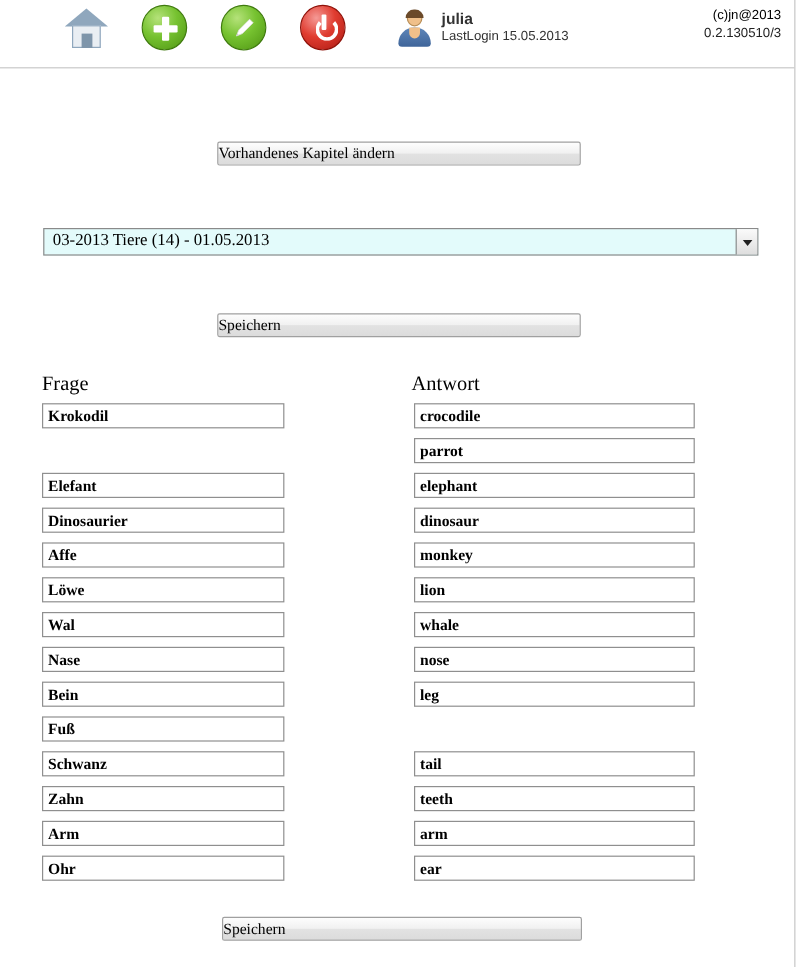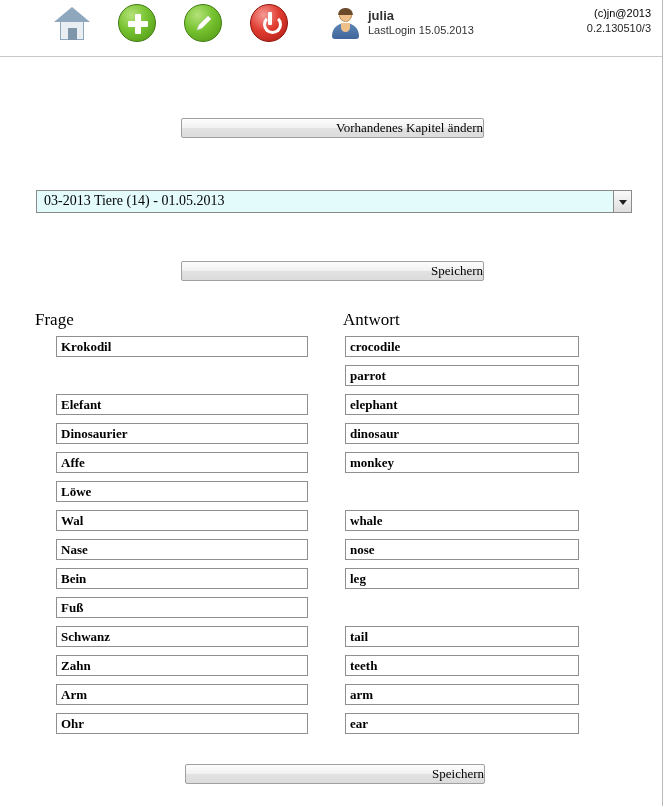--- a/index.html
+++ b/index.html
@@ -216,21 +216,21 @@
   }
 
   .btn {
     box-sizing: border-box;
     background: linear-gradient(#fdfdfd 0%, #f1f1f1 48%, #e2e2e2 52%, #dcdcdc 100%);
     border: 1px solid #a0a0a0;
     border-radius: 2px;
     font-family: "Liberation Serif", serif;
     font-size: 13px;
     color: #000000;
-    text-align: right;
+    text-align: left;
     cursor: pointer;
   }
   .btn-change {
     position: absolute;
     left: 181px; top: 118px;
     width: 303px;
     height: 20px;
     line-height: 18px;
   }
 
@@ -308,21 +308,21 @@
     box-sizing: border-box;
     height: 21px;
     border: 1px solid #8f8f8f;
     background: #ffffff;
     font-family: "Liberation Serif", serif;
     font-size: 13px;
     font-weight: bold;
     color: #000000;
     padding: 1px 4px;
   }
-  .cell-q { left: 56px;  width: 252px; }
+  .cell-q { left: 35px;  width: 202px; }
   .cell-a { left: 345px; width: 234px; }
 </style>
 </head>
 <body>
 
 <div class="page">
 
   <div class="toolbar">
 
     <div class="tool-icon icon-home">
@@ -407,20 +407,21 @@
     <div class="row">
       <input class="cell-input cell-q" type="text" value="Dinosaurier" style="">
       <input class="cell-input cell-a" type="text" value="dinosaur" style="">
     </div>
     <div class="row">
       <input class="cell-input cell-q" type="text" value="Affe" style="">
       <input class="cell-input cell-a" type="text" value="monkey" style="">
     </div>
     <div class="row">
       <input class="cell-input cell-q" type="text" value="Löwe" style="">
+      <input class="cell-input cell-a" type="text" value="lion" style="">
     </div>
     <div class="row">
       <input class="cell-input cell-q" type="text" value="Wal" style="">
       <input class="cell-input cell-a" type="text" value="whale" style="">
     </div>
     <div class="row">
       <input class="cell-input cell-q" type="text" value="Nase" style="">
       <input class="cell-input cell-a" type="text" value="nose" style="">
     </div>
     <div class="row">

